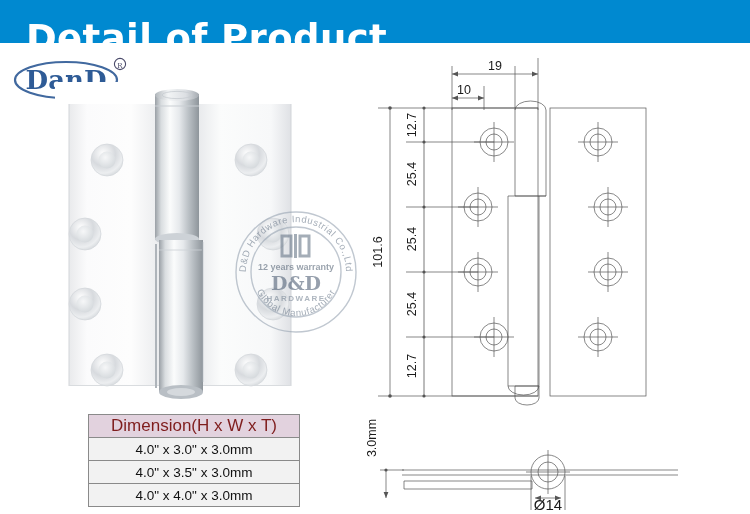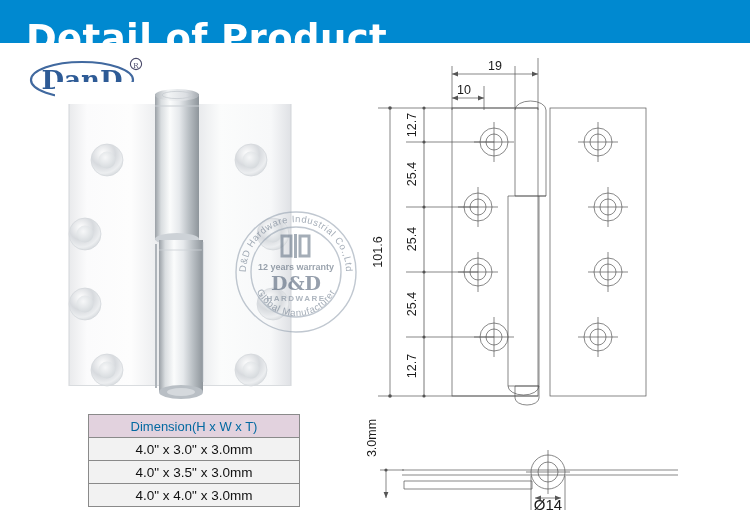--- a/index.html
+++ b/index.html
@@ -19,21 +19,21 @@
     font-size:37px;font-weight:bold;color:#ffffff;
     letter-spacing:.4px;
     font-family:"DejaVu Sans","Liberation Sans",sans-serif;
     margin-top:14px;
   }
   .banner-underline{
     position:absolute;left:0;top:43px;width:750px;height:3px;background:#ffffff;
   }
 
   
-  .logo{position:absolute;left:28px;top:55px;width:118px;height:48px;}
+  .logo{position:absolute;left:12px;top:55px;width:118px;height:48px;}
   .logo svg{display:block;}
 
   
   .photo{
     position:absolute;left:55px;top:82px;width:250px;height:330px;
     background:#ffffff;
   }
   .photo svg{display:block;}
 
   
@@ -58,22 +58,22 @@
     border:1px solid #8a8a8a;
     text-align:center;
     font-size:13.5px;
     color:#111111;
     height:22px;
     padding:0 4px;
     white-space:nowrap;
   }
   .dim-table .hdr{
     background:#e2d2de;
-    font-size:13px;
-    color:#0369a1;
+    font-size:17px;
+    color:#7f1d1d;
   }
   .dim-table .cell{
     background:#f2f2f2;
   }
 </style>
 </head>
 <body>
 
 <div class="banner">
   <div class="banner-title">Detail of Product</div>

